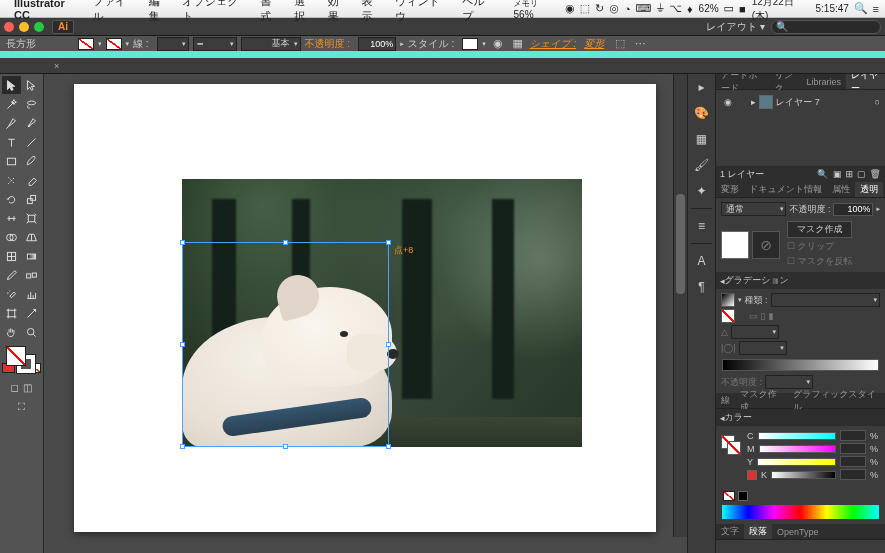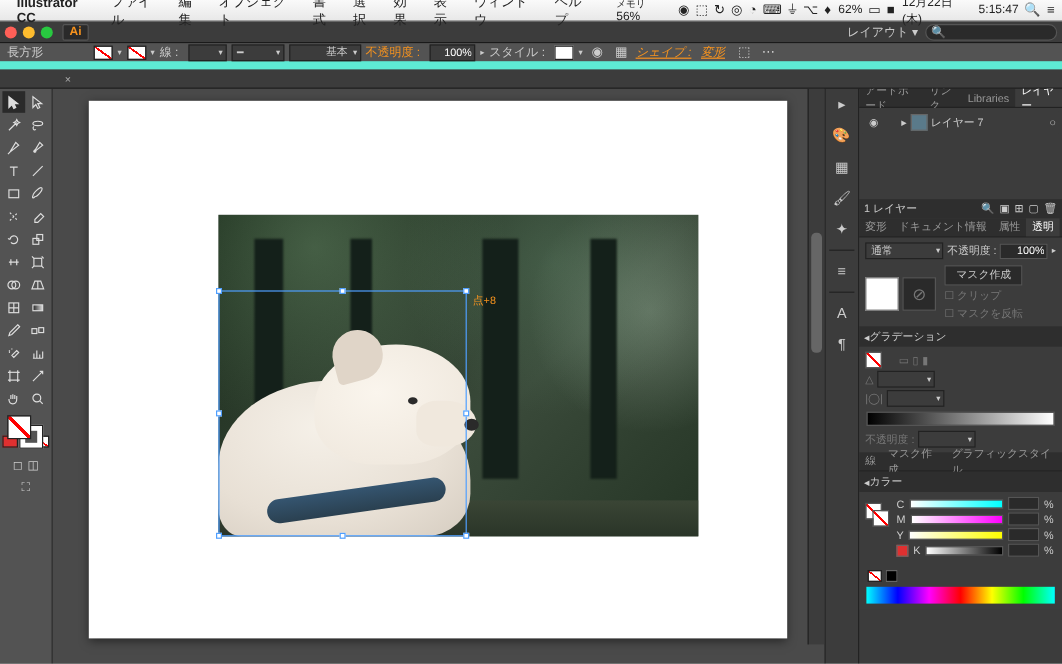--- a/index.html
+++ b/index.html
@@ -474,20 +474,26 @@
         <div style="display:flex;flex-direction:column;gap:2px;margin-left:4px">
           <span style="background:#2a2a2a;border:1px solid #555;padding:1px 6px;text-align:center;">マスク作成</span>
           <span class="disabled">☐ <span>クリップ</span></span>
           <span class="disabled">☐ <span>マスクを反転</span></span>
         </div>
       </div>
     </div>
 
     <div class="panel-hdr">◂ <span>グラデーション</span></div>
     <div class="panel-body">
+      <div class="row">
+        <span class="grad-chip"></span>
+        <span style="font-size:7px">▾</span>
+        <span class="lab">種類 :</span>
+        <span class="ctrl-sel" style="flex:1">&nbsp;</span>
+      </div>
       <div class="row">
         <span class="nofill-chip"></span>
         <span style="width:8px"></span>
         <span class="disabled">▭</span>
         <span class="disabled">▯</span>
         <span class="disabled">▮</span>
       </div>
       <div class="row disabled">
         <span>△</span>
         <span class="ctrl-sel" style="width:48px">&nbsp;</span>
@@ -543,14 +549,19 @@
             </div>
         </div>
       </div>
       <div class="row" style="padding:2px 4px">
         <span class="cm-none"></span>
         <span class="tiny-sw" style="background:#000"></span>
       </div>
       <div class="spectrum"></div>
     </div>
 
+    <div class="panel-tabs">
+      <div class="pt">文字</div>
+      <div class="pt active">段落</div>
+      <div class="pt">OpenType</div>
+    </div>
   </div>
 </div>
 
 </body></html>

